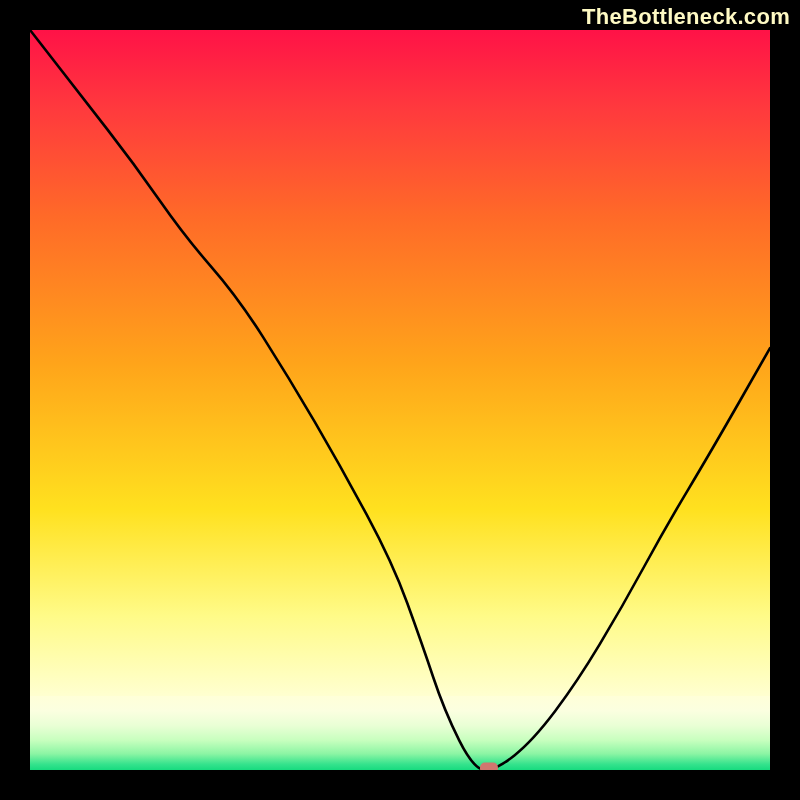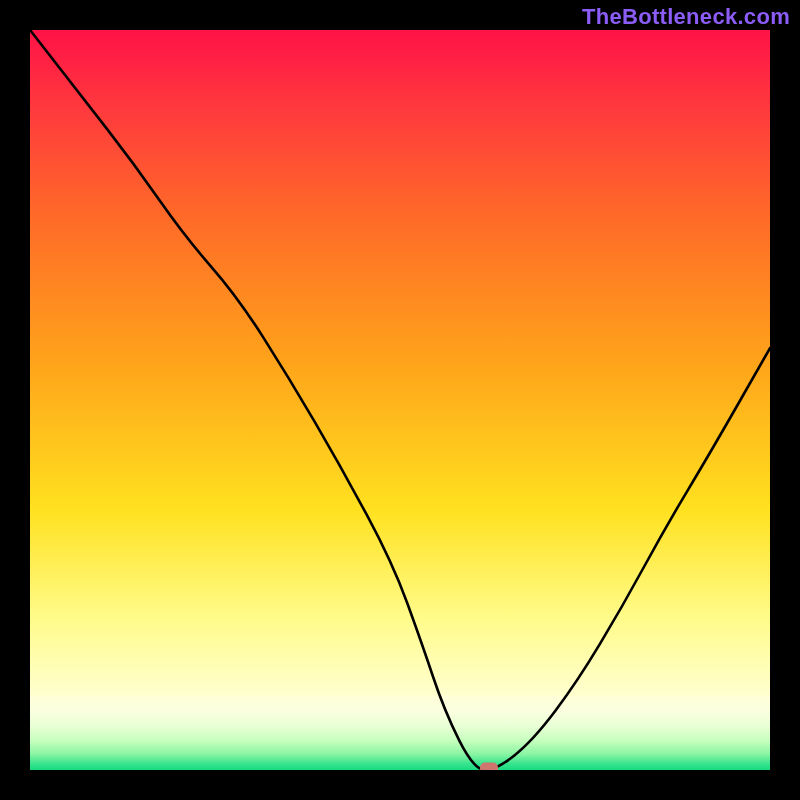--- a/index.html
+++ b/index.html
@@ -14,21 +14,21 @@
   .outer {
     position: relative;
     width: 800px;
     height: 800px;
     background: #000;
   }
   .watermark {
     position: absolute;
     top: 4px;
     right: 10px;
-    color: #8b5cf6;
+    color: #fef9c3;
     font-size: 22px;
     font-weight: 600;
     letter-spacing: 0.3px;
     z-index: 5;
   }
   .plot-area {
     position: absolute;
     left: 30px;
     top: 30px;
     width: 740px;

